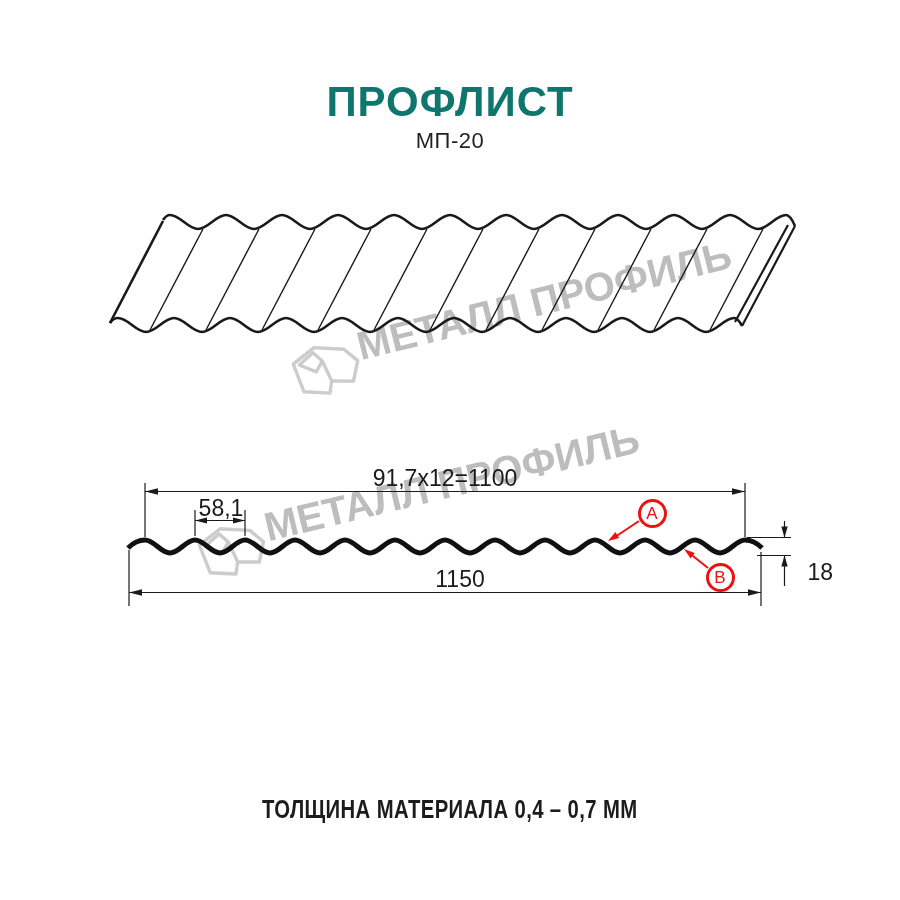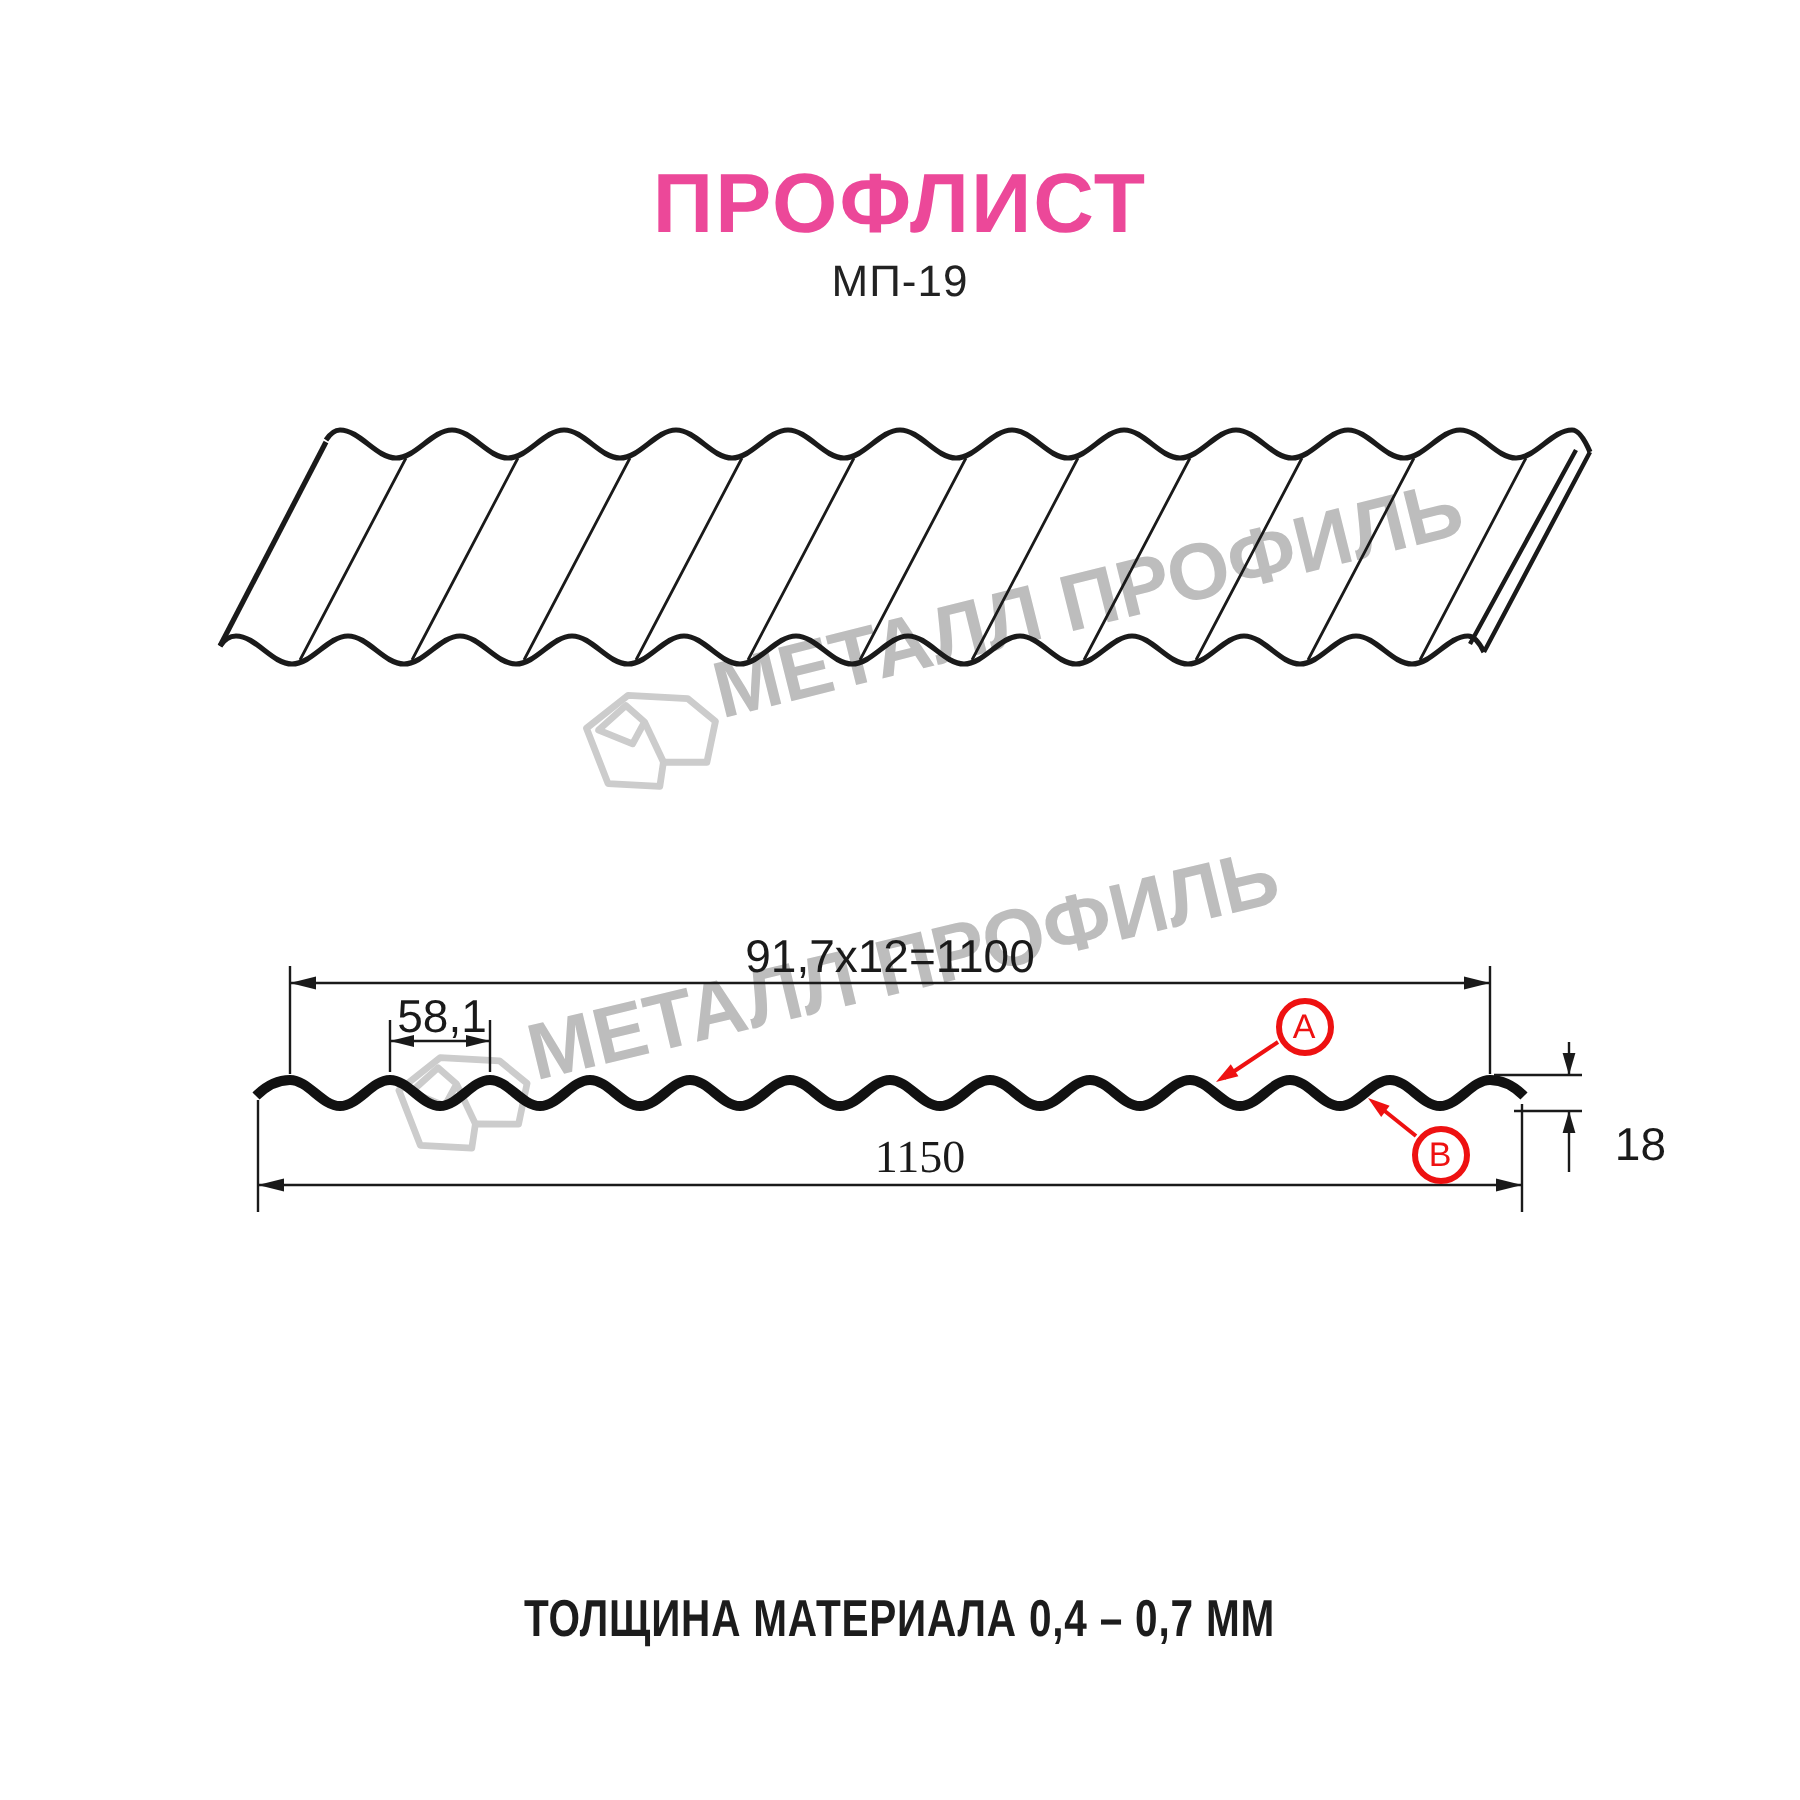--- a/index.html
+++ b/index.html
@@ -3,21 +3,21 @@
 <meta charset="utf-8">
 <style>
   html,body{margin:0;padding:0;background:#fff;}
   #page{
     position:relative;width:900px;height:900px;background:#fff;overflow:hidden;
     font-family:"Liberation Sans","DejaVu Sans",sans-serif;color:#1a1a1a;
   }
   .abs{position:absolute;}
   .title{
     left:0;top:78px;width:900px;text-align:center;
-    font-size:42px;font-weight:800;letter-spacing:1px;color:#ec4899;
+    font-size:42px;font-weight:800;letter-spacing:1px;color:#0f766e;
   }
   .subtitle{
     left:0;top:128px;width:900px;text-align:center;
     font-size:22px;font-weight:500;letter-spacing:0.5px;color:#222;
   }
   .dimlabel{
     font-size:23px;color:#1a1a1a;white-space:nowrap;text-align:center;
   }
   .wm-text{
     color:#bdbdbd;font-size:40px;font-weight:700;letter-spacing:0px;
@@ -146,25 +146,25 @@
       <path d="M612 539 L639 521"></path>
       <path d="M688 552 L708 568"></path>
     </g>
     <g fill="#ee1111" stroke="none">
       <polygon points="608,541 619.2,538.1 615.4,532.1"></polygon>
       <polygon points="684,549 690.6,558.5 694.8,552.9"></polygon>
     </g>
   </svg>
 
   <div class="abs title">ПРОФЛИСТ</div>
-  <div class="abs subtitle">МП-19</div>
+  <div class="abs subtitle">МП-20</div>
 
   <div class="abs dimlabel" style="left:345px;top:465px;width:200px;">91,7x12=1100</div>
   <div class="abs dimlabel" style="left:181px;top:495px;width:80px;">58,1</div>
-  <div class="abs dimlabel" style="left:410px;top:566px;width:100px;font-family:Liberation Serif, serif;">1150</div>
+  <div class="abs dimlabel" style="left:410px;top:566px;width:100px;">1150</div>
   <div class="abs dimlabel" style="left:793px;top:559px;width:40px;text-align:right;">18</div>
 
   <div class="abs callout" style="left:637.5px;top:498.5px;">A</div>
   <div class="abs callout" style="left:705.5px;top:562.5px;">B</div>
 
   <div class="abs footer-note">
     <span class="footer-inner">ТОЛЩИНА МАТЕРИАЛА 0,4 – 0,7 ММ</span>
   </div>
 
 </div>

